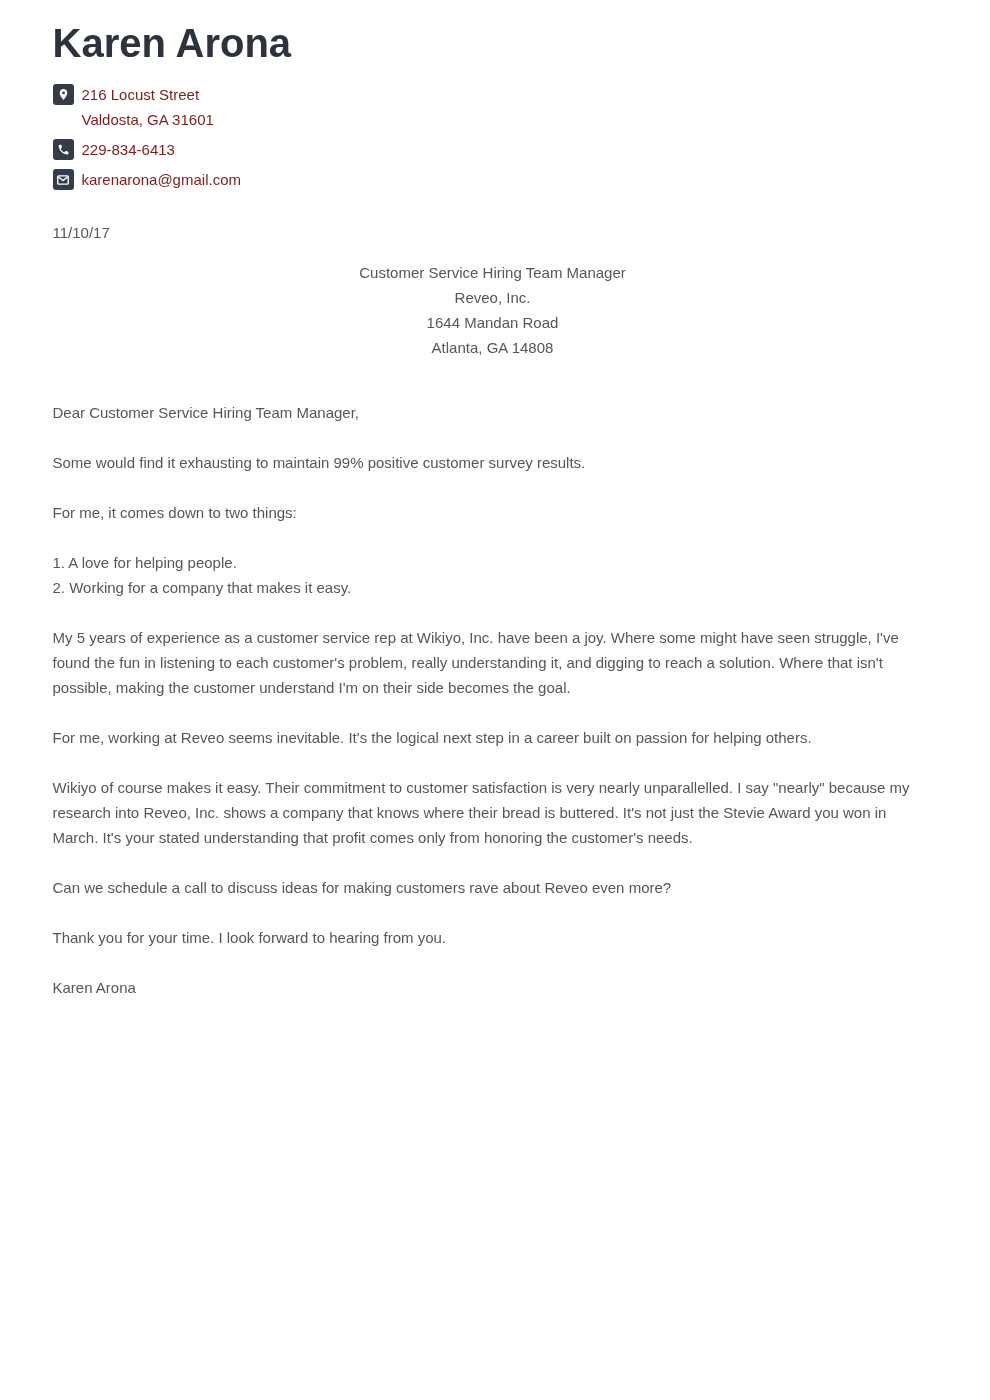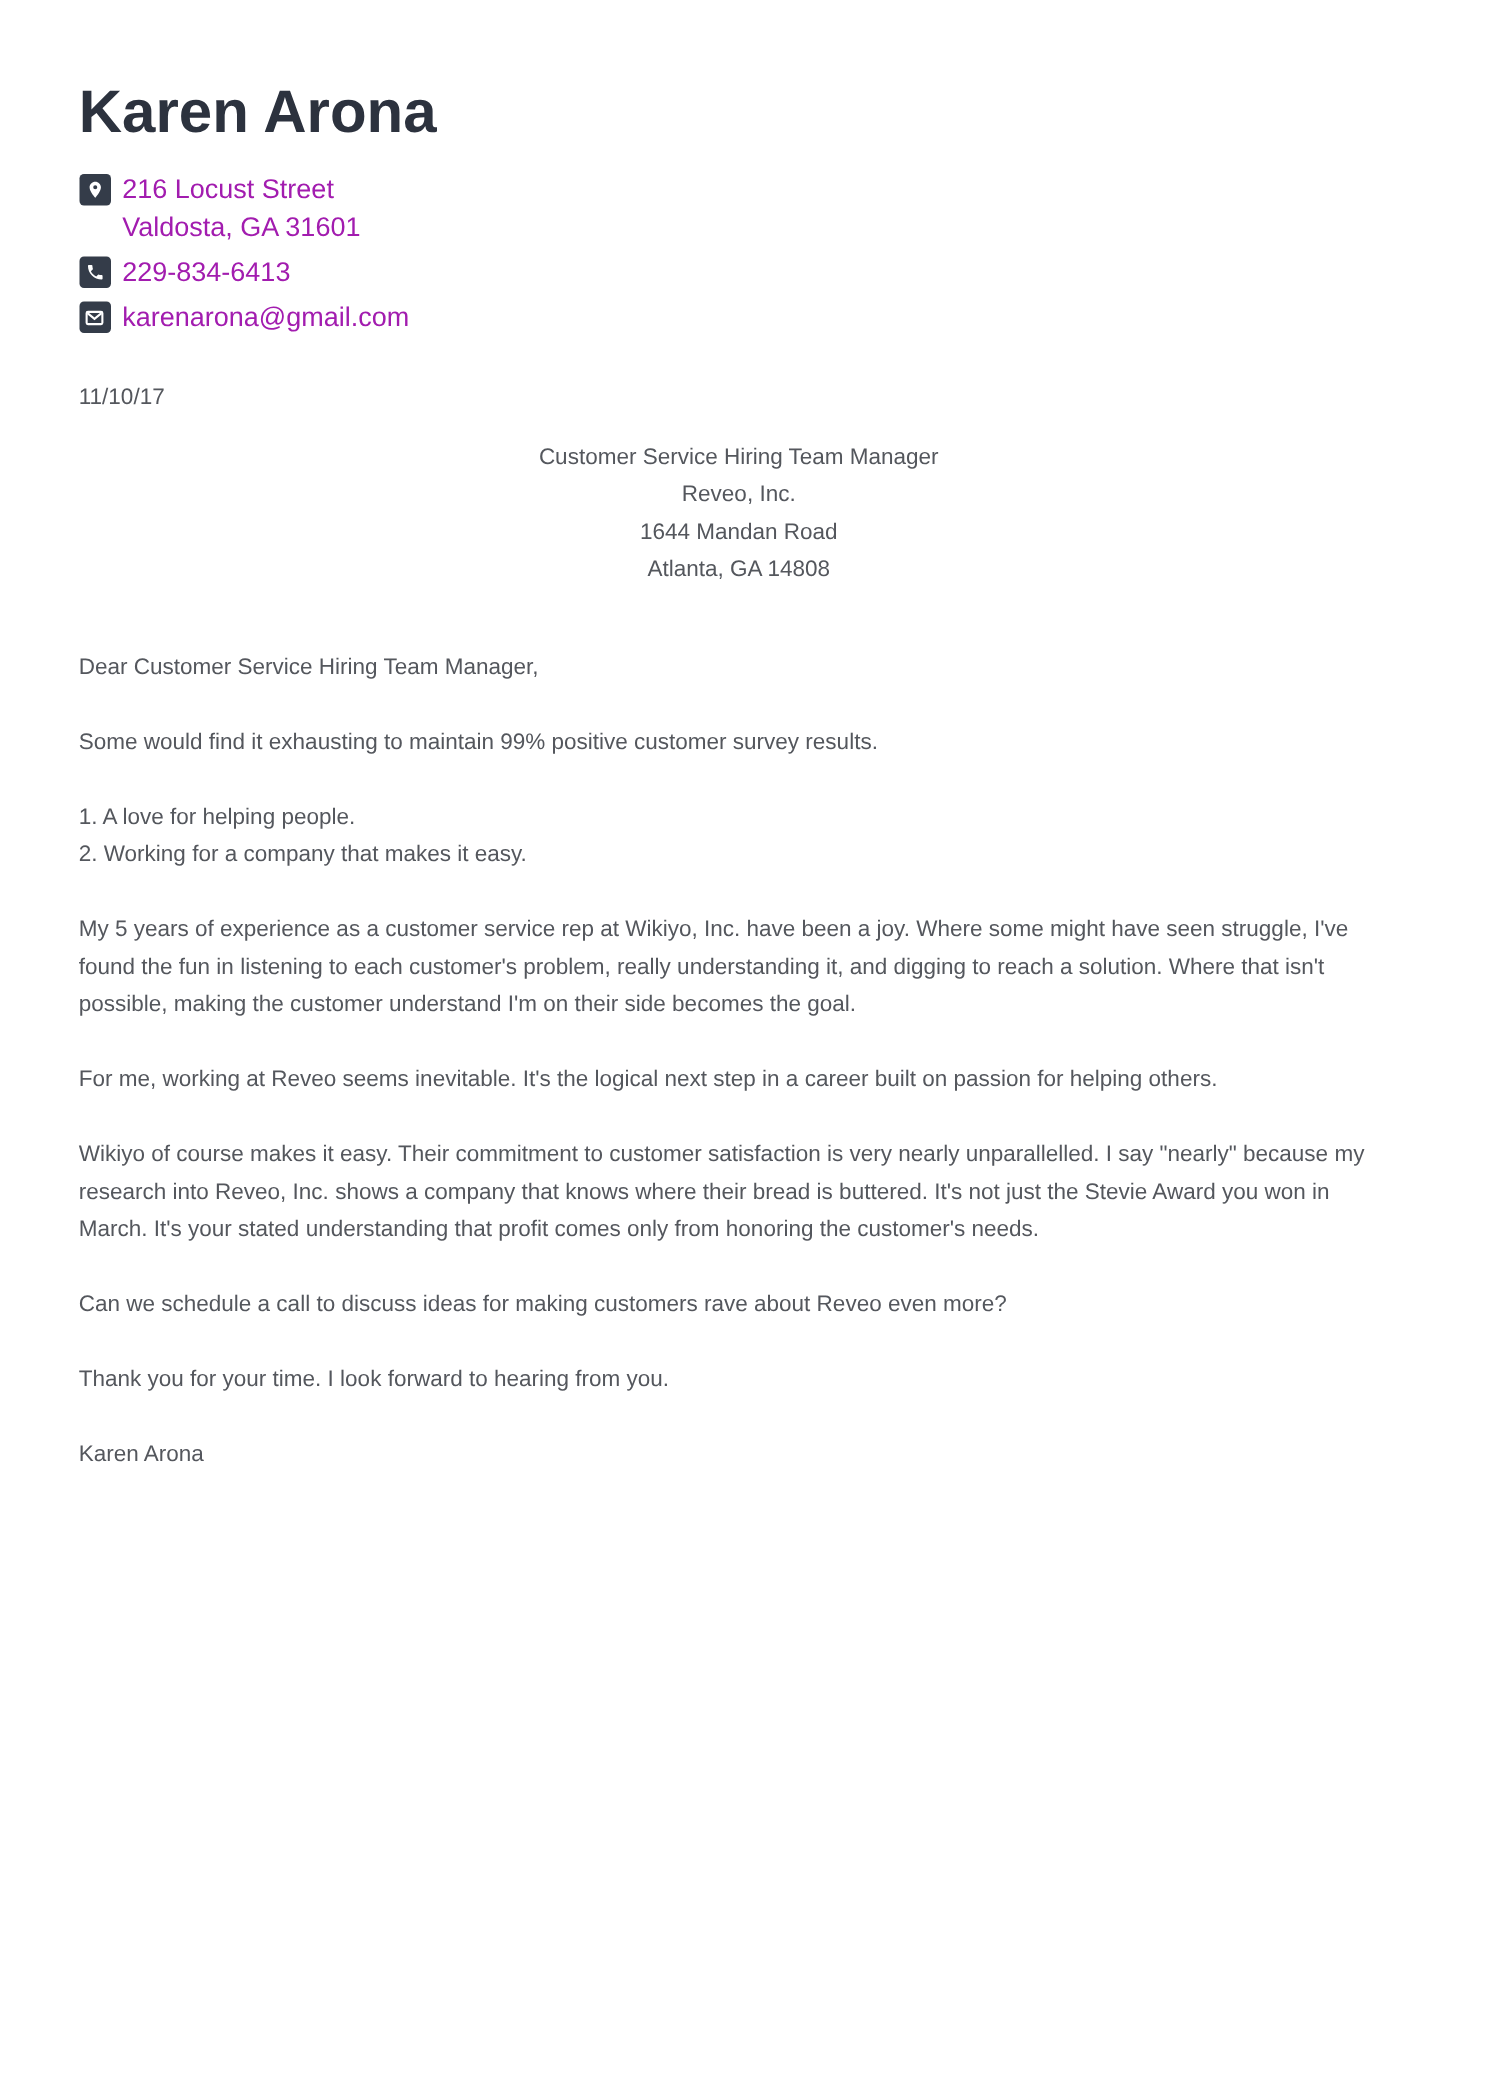--- a/index.html
+++ b/index.html
@@ -3,21 +3,21 @@
 <meta charset="utf-8">
 <style>
   html, body { margin: 0; padding: 0; background: #ffffff; }
   .page {
     position: relative;
     width: 965px;
     height: 1400px;
     margin: 0 auto;
     background: #ffffff;
     box-sizing: border-box;
-    padding: 52px 45px 0 40px;
+    padding: 20px 45px 0 40px;
     font-family: "Liberation Sans", sans-serif;
     overflow: hidden;
   }
   .name {
     margin: 0;
     font-size: 40px;
     line-height: 46px;
     font-weight: bold;
     color: #2c323e;
   }
@@ -36,23 +36,23 @@
     height: 21px;
     margin-top: 2px;
     background: #343c49;
     border-radius: 3px;
     display: flex;
     align-items: center;
     justify-content: center;
   }
   .contact-lines {
     margin-left: 8px;
-    font-size: 18px;
+    font-size: 15px;
     line-height: 25px;
-    color: #a21caf;
+    color: #7f1d1d;
   }
   .letter { font-size: 15px; line-height: 25px; color: #54575d; }
   .date { margin-top: 28px; }
   .recipient { margin-top: 15px; margin-bottom: 40px; text-align: center; }
   .letter p { margin: 0 0 25px 0; white-space: pre-line; }
   .letter p.signature { margin-top: 25px; }
 </style>
 </head>
 <body>
 
@@ -105,20 +105,21 @@
 
     <div class="recipient">
       <div>Customer Service Hiring Team Manager</div>
       <div>Reveo, Inc.</div>
       <div>1644 Mandan Road</div>
       <div>Atlanta, GA 14808</div>
     </div>
 
     <p>Dear Customer Service Hiring Team Manager,</p>
     <p>Some would find it exhausting to maintain 99% positive customer survey results.</p>
+    <p>For me, it comes down to two things:</p>
     <p>1. A love for helping people.
 2. Working for a company that makes it easy.</p>
     <p>My 5 years of experience as a customer service rep at Wikiyo, Inc. have been a joy. Where some might have seen struggle, I've found the fun in listening to each customer's problem, really understanding it, and digging to reach a solution. Where that isn't possible, making the customer understand I'm on their side becomes the goal.</p>
     <p>For me, working at Reveo seems inevitable. It's the logical next step in a career built on passion for helping others.</p>
     <p>Wikiyo of course makes it easy. Their commitment to customer satisfaction is very nearly unparallelled. I say "nearly" because my research into Reveo, Inc. shows a company that knows where their bread is buttered. It's not just the Stevie Award you won in March. It's your stated understanding that profit comes only from honoring the customer's needs.</p>
     <p>Can we schedule a call to discuss ideas for making customers rave about Reveo even more?</p>
     <p>Thank you for your time. I look forward to hearing from you.</p>
     <p class="signature">Karen Arona</p>
 
   </div>

